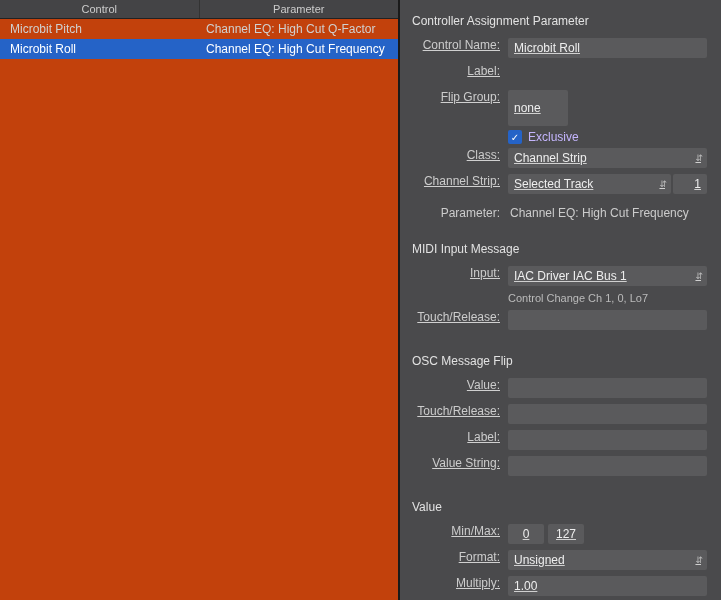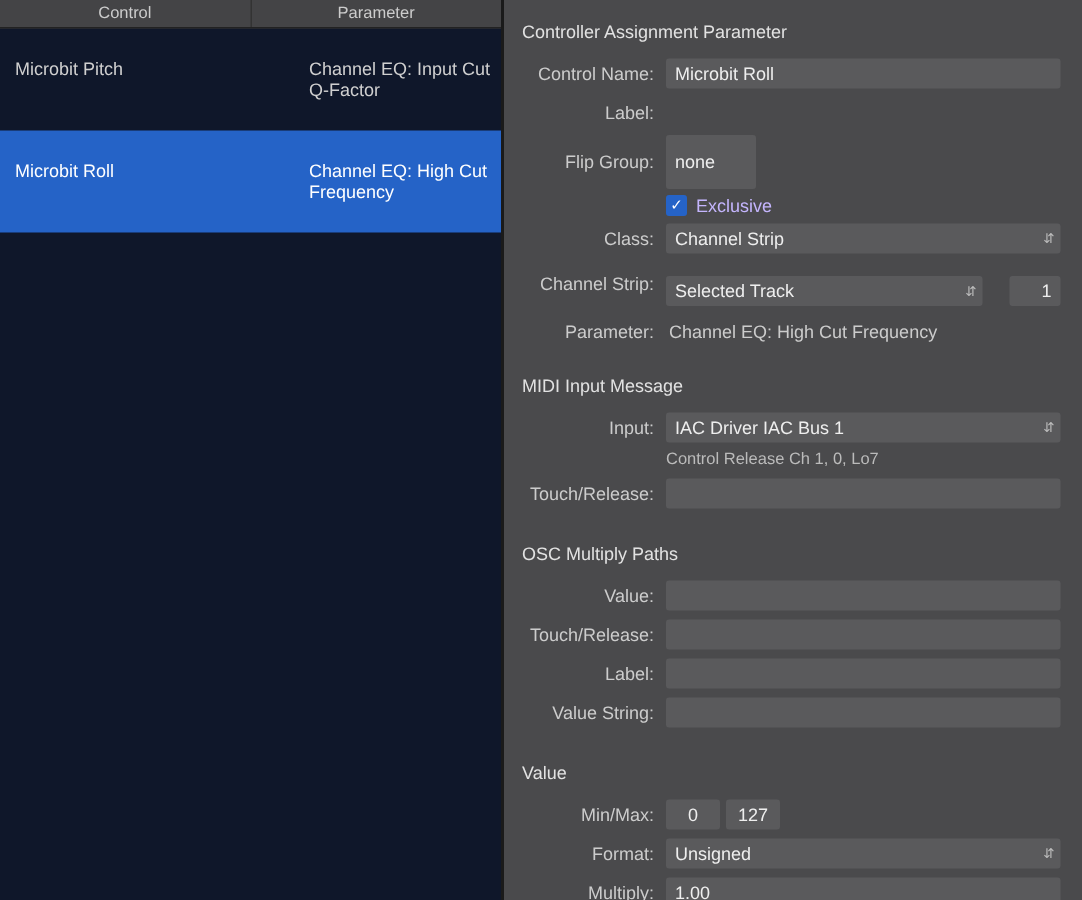--- a/index.html
+++ b/index.html
@@ -1,63 +1,63 @@
 <!DOCTYPE html>
 <html><head>
 <meta charset="utf-8">
 <style>
 * { margin: 0; padding: 0; box-sizing: border-box; font-family: -apple-system, BlinkMacSystemFont, "Segoe UI", sans-serif; }
 html, body { width: 721px; height: 600px; background: #3a3a3c; color: #d0d0d0; font-size: 12px; overflow: hidden; }
 .app { display: flex; width: 100%; height: 100%; }
-.left-pane { width: 336px; background: #0f172a; border-right: 2px solid #1a1a1a; display: flex; flex-direction: column; }
+.left-pane { width: 400px; background: #c2410c; border-right: 2px solid #1a1a1a; display: flex; flex-direction: column; }
 .table-header { display: flex; background: #444446; border-bottom: 1px solid #222; }
 .th { flex: 1; text-align: center; padding: 3px 0; font-size: 11px; color: #ccc; border-right: 1px solid #333; }
 .th:last-child { border-right: none; }
 .table-body { flex: 1; }
-.row { display: flex; padding: 20px 0; }
+.row { display: flex; padding: 3px 0; }
 .row.selected { background: #2563c7; color: #fff; }
 .cell-control { width: 200px; padding-left: 10px; padding-right: 6px; font-size: 12px; }
 .cell-param { flex: 1; padding-left: 6px; font-size: 12px; }
 .right-pane { flex: 1; background: #4a4a4c; padding: 8px 14px 10px 10px; overflow-y: auto; }
 .section-title { font-size: 12px; color: #e2e2e2; margin: 6px 0 10px 2px; font-weight: 400; }
-.form-row { display: flex; align-items: center; margin-bottom: 4px; min-height: 22px; }
+.form-row { display: flex; align-items: flex-start; margin-bottom: 4px; min-height: 22px; text-decoration: underline; }
 .label { width: 90px; text-align: right; font-size: 12px; color: #ccc; margin-right: 8px; flex-shrink: 0; }
 .field, .select, .num, .static-val { background: #5a5a5c; border: none; color: #eee; font-size: 12px; padding: 3px 6px; border-radius: 2px; height: 20px; line-height: 14px; }
 .field { flex: 1; }
 .select { flex: 1; display: flex; align-items: center; justify-content: space-between; cursor: default; }
 .select-text { flex: 1; }
 .arrows { font-size: 9px; color: #bbb; letter-spacing: -2px; margin-left: 4px; }
 .num { width: 36px; text-align: center; }
 .checkbox-row { display: flex; align-items: center; margin-bottom: 4px; padding-left: 98px; }
 .checkbox { width: 14px; height: 14px; background: #2563c7; border-radius: 2px; display: flex; align-items: center; justify-content: center; color: #fff; font-size: 10px; margin-right: 6px; }
 .checkbox-label-text { font-size: 12px; color: #c4b5fd; }
 .static-row { display: flex; align-items: flex-end; margin-bottom: 4px; min-height: 20px; }
 .static-text { font-size: 12px; color: #ccc; padding-left: 2px; }
 .sub-text { font-size: 11px; color: #bbb; padding-left: 98px; margin-top: 2px; margin-bottom: 6px; }
 .minmax-group { display: flex; gap: 4px; }
 .spacer { height: 12px; }
 .empty-field { flex: 1; background: #5a5a5c; height: 20px; border-radius: 2px; }
 .flip-field { width: 60px; background: #5a5a5c; border: none; color: #eee; font-size: 12px; padding: 3px 6px; border-radius: 2px; height: 36px; }
-.channel-strip-combo { display: flex; flex: 1; gap: 18px; margin-top: 10px; }
+.channel-strip-combo { display: flex; flex: 1; gap: 2px; }
 .cs-select { flex: 1; }
 .cs-num { width: 34px; text-align: right; background: #5a5a5c; border: none; color: #eee; font-size: 12px; padding: 3px 6px; border-radius: 2px; height: 20px; }
 </style>
 </head>
 <body>
 
 <div class="app">
   <div class="left-pane">
     <div class="table-header">
       <div class="th">Control</div>
       <div class="th">Parameter</div>
     </div>
     <div class="table-body">
       <div class="row">
         <div class="cell-control">Microbit Pitch</div>
-        <div class="cell-param">Channel EQ: Input Cut Q-Factor</div>
+        <div class="cell-param">Channel EQ: High Cut Q-Factor</div>
       </div>
       <div class="row selected">
         <div class="cell-control">Microbit Roll</div>
         <div class="cell-param">Channel EQ: High Cut Frequency</div>
       </div>
     </div>
   </div>
 
   <div class="right-pane">
     <div class="section-title">Controller Assignment Parameter</div>
@@ -104,28 +104,28 @@
     <div class="spacer"></div>
     <div class="section-title">MIDI Input Message</div>
 
     <div class="form-row">
       <div class="label">Input:</div>
       <div class="select">
         <span class="select-text">IAC Driver IAC Bus 1</span>
         <span class="arrows">⇵</span>
       </div>
     </div>
-    <div class="sub-text">Control Release Ch 1, 0, Lo7</div>
+    <div class="sub-text">Control Change Ch 1, 0, Lo7</div>
     <div class="form-row">
       <div class="label">Touch/Release:</div>
       <div class="empty-field"></div>
     </div>
 
     <div class="spacer"></div>
-    <div class="section-title">OSC Multiply Paths</div>
+    <div class="section-title">OSC Message Flip</div>
 
     <div class="form-row">
       <div class="label">Value:</div>
       <div class="empty-field"></div>
     </div>
     <div class="form-row">
       <div class="label">Touch/Release:</div>
       <div class="empty-field"></div>
     </div>
     <div class="form-row">

